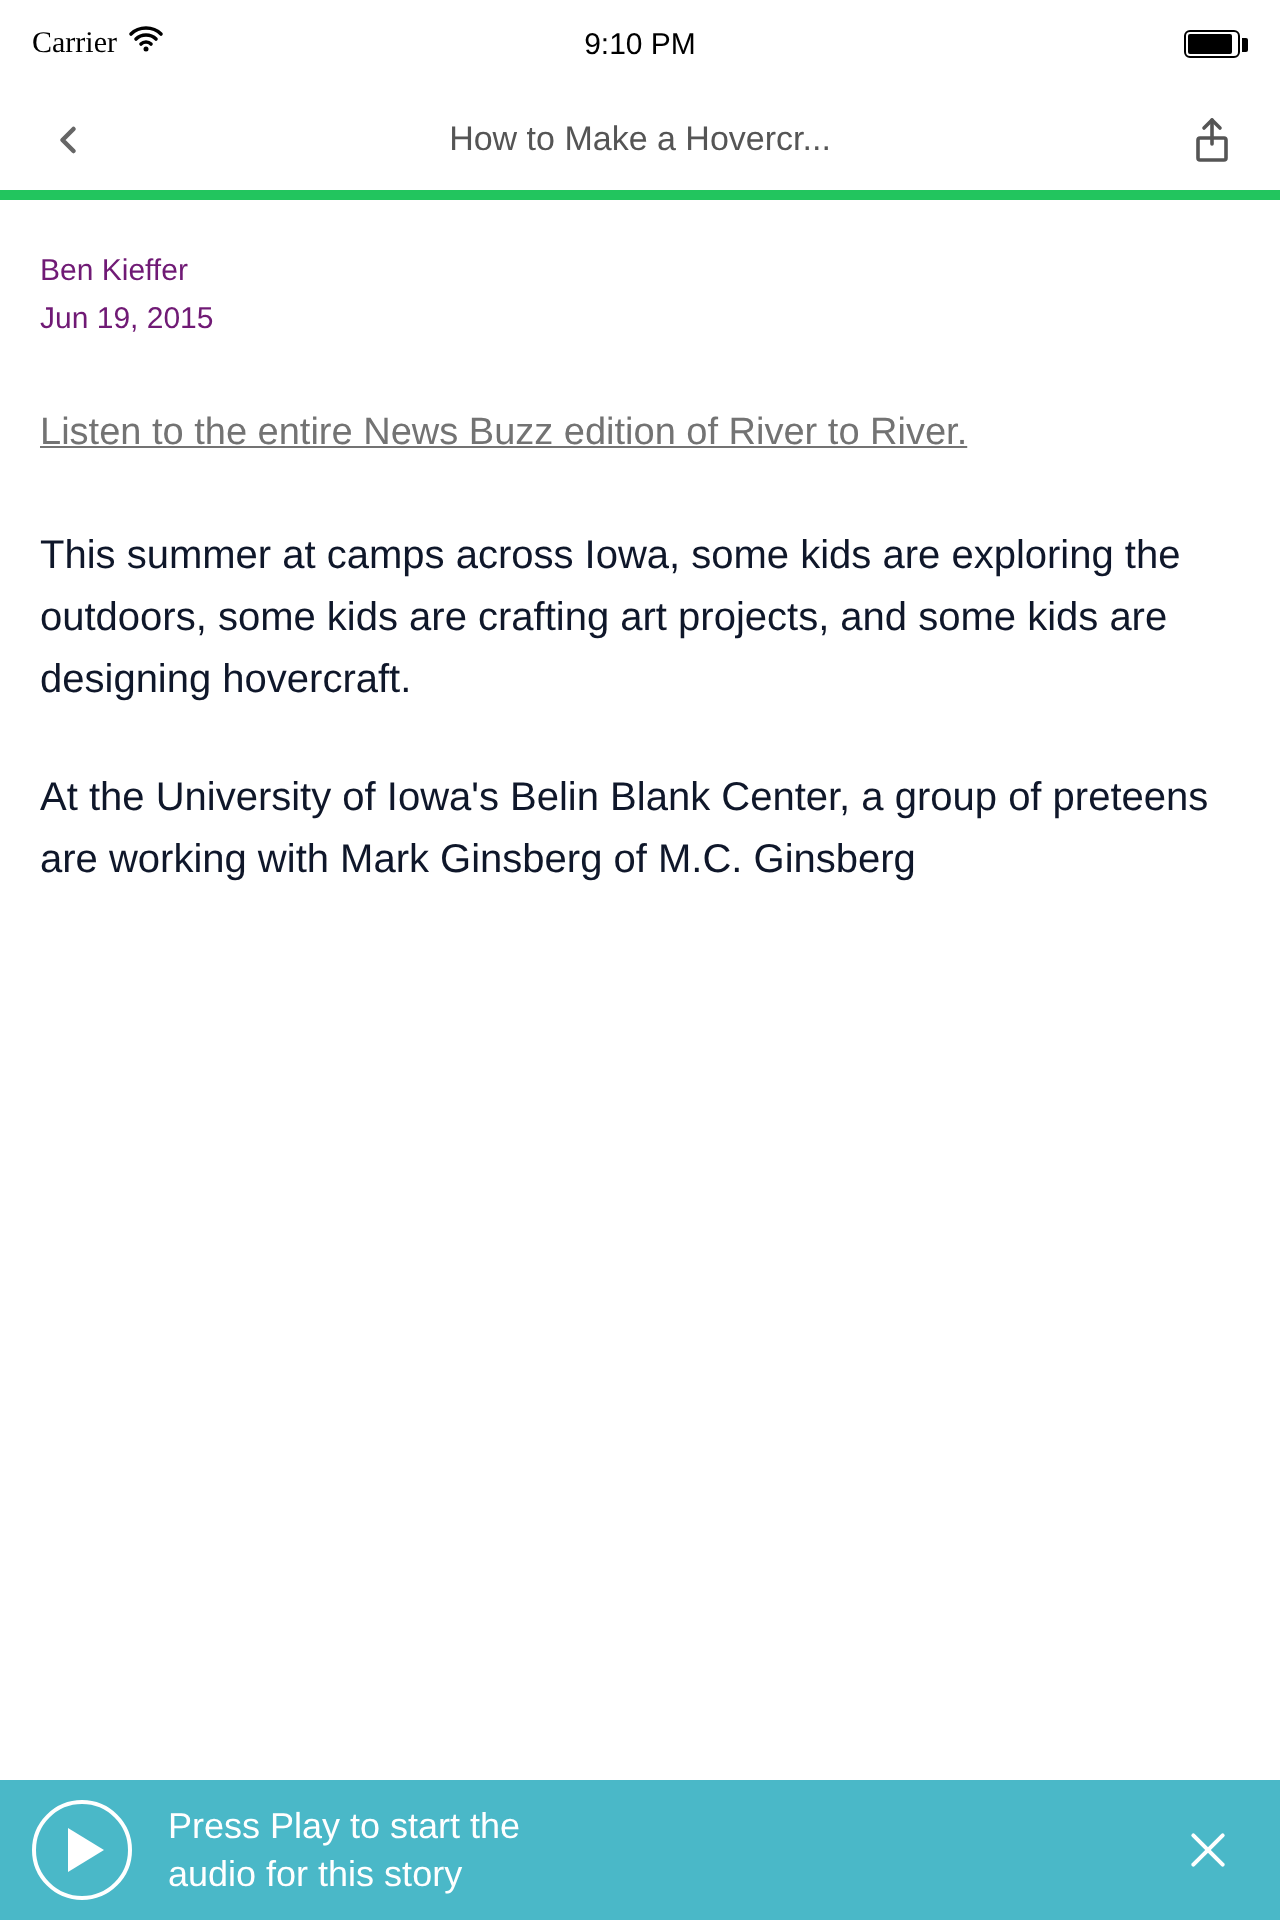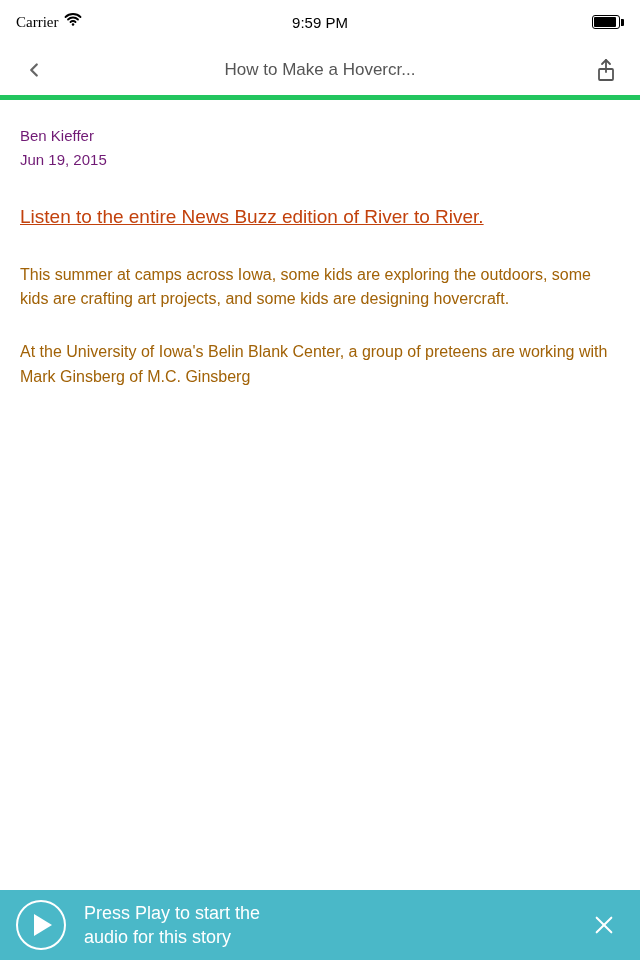--- a/index.html
+++ b/index.html
@@ -144,31 +144,31 @@
 
     .article-meta {
       font-size: 15px;
       color: #701a75;
       line-height: 1.6;
       margin-bottom: 32px;
     }
 
     .article-link {
       font-size: 19px;
-      color: #c2410c;
+      color: #737373;
       text-decoration: underline;
       line-height: 1.4;
       display: block;
       margin-bottom: 32px;
     }
 
     .article-body p {
-      font-size: 16px;
+      font-size: 20px;
       line-height: 1.55;
-      color: #a16207;
+      color: #0f172a;
       margin-bottom: 28px;
     }
 
     
     .audio-bar {
       position: absolute;
       bottom: 0;
       left: 0;
       right: 0;
       height: 70px;
@@ -230,21 +230,21 @@
     <span>Carrier</span>
     <span>
       <svg width="18" height="14" viewBox="0 0 18 14" fill="none">
         <path d="M9 11.5 C9 11.5 9 11.5 9 11.5" stroke="#000" stroke-width="2.5" stroke-linecap="round"></path>
         <path d="M6.5 9 C7.1 8.4 7.9 8 9 8 C10.1 8 10.9 8.4 11.5 9" stroke="#000" stroke-width="1.8" stroke-linecap="round" fill="none"></path>
         <path d="M4 6.5 C5.3 5.2 7 4.5 9 4.5 C11 4.5 12.7 5.2 14 6.5" stroke="#000" stroke-width="1.8" stroke-linecap="round" fill="none"></path>
         <path d="M1.5 4 C3.4 2.1 6 1 9 1 C12 1 14.6 2.1 16.5 4" stroke="#000" stroke-width="1.8" stroke-linecap="round" fill="none"></path>
       </svg>
     </span>
   </div>
-  <div class="status-bar-center">9:59 PM</div>
+  <div class="status-bar-center">9:10 PM</div>
   <div class="status-bar-right">
     <div class="battery-icon">
       <div class="battery-body">
         <div class="battery-fill"></div>
       </div>
       <div class="battery-tip"></div>
     </div>
   </div>
 </div>
 

